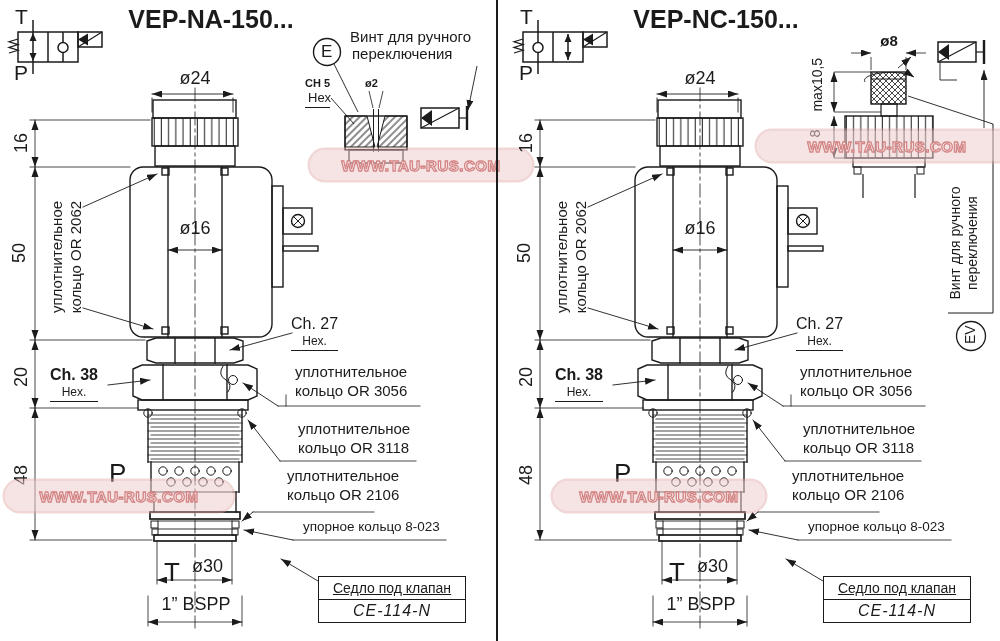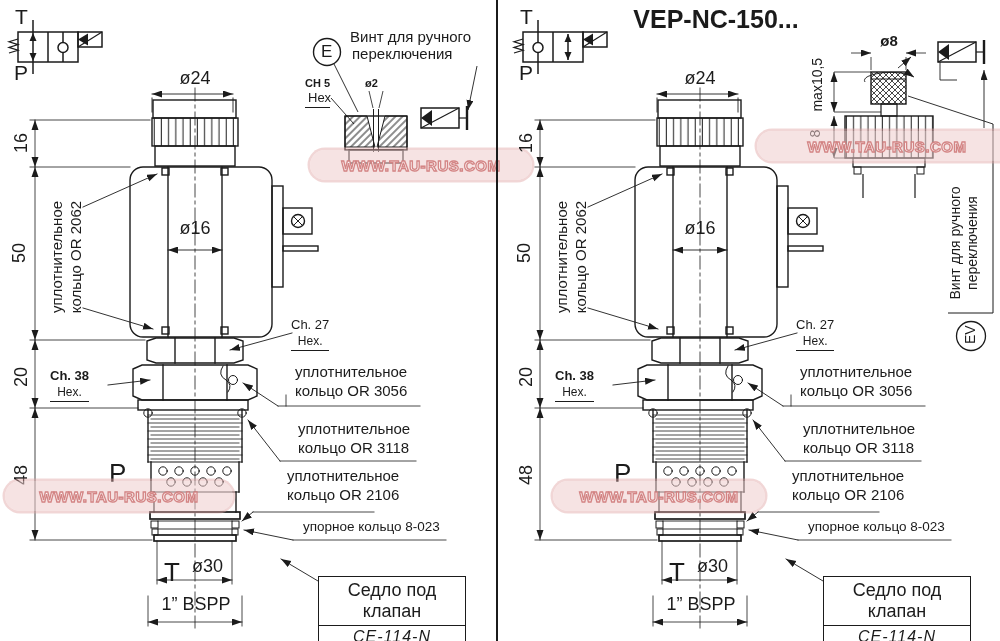--- a/index.html
+++ b/index.html
@@ -16,24 +16,24 @@
   .t-schem{font-size:21px;}
   .t-dim2{font-size:18px;}
   .t-or{font-size:15px;line-height:19px;}
   .t-small{font-size:11px;font-weight:bold;}
   .t-small2{font-size:13px;}
   .t-thrust{font-size:13.5px;}
   .t-cap{font-size:15px;}
   .rot{transform:rotate(-90deg);}
   .ctr{text-align:center;}
   .und{border-bottom:1.4px solid #1b1b1b;padding-bottom:18px;}
-  .chlbl{font-size:13px;}
+  .chlbl{font-size:16px;}
   .chbold{font-weight:bold;}
   .seatbox{position:absolute;border:1.6px solid #1b1b1b;background:#fff;text-align:center;}
-  .seatbox .r1{font-size:18px;padding:3px 6px;border-bottom:1.4px solid #1b1b1b;}
+  .seatbox .r1{font-size:14px;padding:3px 6px;border-bottom:1.4px solid #1b1b1b;text-decoration:underline;}
   .seatbox .r2{font-size:16px;font-style:italic;padding:2px 6px;letter-spacing:1px;}
   .wm{position:absolute;height:30px;border-radius:17px;
       background:rgba(238,204,204,0.55);
       box-shadow:0 0 0 2.5px rgba(224,164,164,0.45);
       display:flex;align-items:center;justify-content:center;
       font-size:15px;font-weight:bold;letter-spacing:0.5px;
       color:rgba(255,255,255,0.95);
       -webkit-text-stroke:1.3px rgba(207,122,122,0.9);
       text-shadow:0 0 1px rgba(207,122,122,0.65);}
 </style>
@@ -239,20 +239,21 @@
         <line x1="369" y1="91" x2="373" y2="108" stroke-width="0.8"></line>
         <line x1="383" y1="91" x2="379" y2="108" stroke-width="0.8"></line>
         <rect x="421" y="108" width="38" height="20" stroke-width="1.5"></rect>
         <line x1="421" y1="128" x2="459" y2="108" stroke-width="1.2"></line>
         <polygon points="432,110 432,126 421,118" fill="#1b1b1b" stroke="none"></polygon>
         <line x1="459" y1="118" x2="467" y2="118" stroke-width="1.2"></line>
         <line x1="467" y1="106" x2="467" y2="130" stroke-width="2.4"></line>
       </g>
     </svg>
 
+    <div class="lbl t-title" style="left:118px;top:6px;width:186px;">VEP-NA-150...</div>
 
     <div class="lbl t-schem" style="left:15px;top:5px;">T</div>
     <div class="lbl t-schem" style="left:14px;top:61px;">P</div>
 
     <div class="lbl t-dim2 ctr" style="left:172px;top:69px;width:46px;">ø24</div>
     <div class="lbl t-dim2 ctr rot" style="left:4px;top:133px;width:36px;">16</div>
     <div class="lbl t-dim2 ctr rot" style="left:2px;top:243px;width:36px;">50</div>
     <div class="lbl t-dim2 ctr rot" style="left:4px;top:367px;width:36px;">20</div>
     <div class="lbl t-dim2 ctr rot" style="left:4px;top:465px;width:36px;">48</div>
     <div class="lbl t-dim2 ctr" style="left:172px;top:219px;width:46px;">ø16</div>

